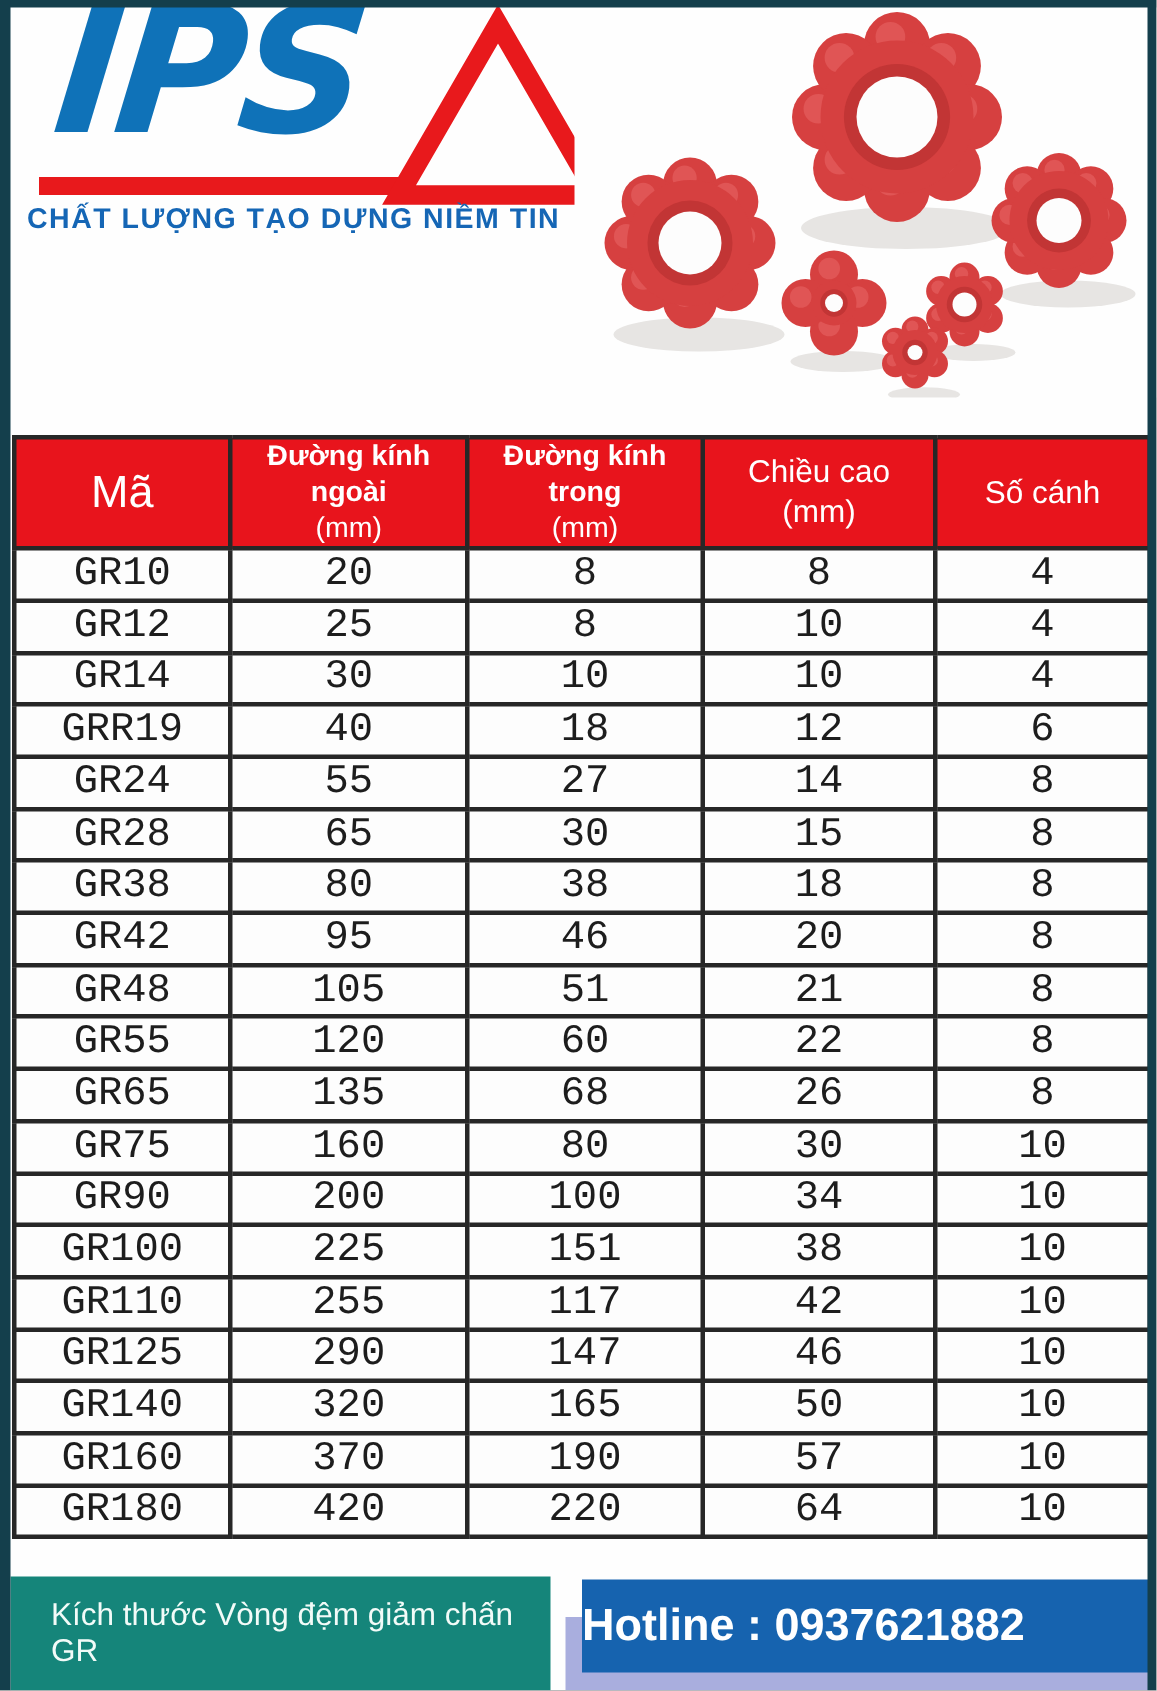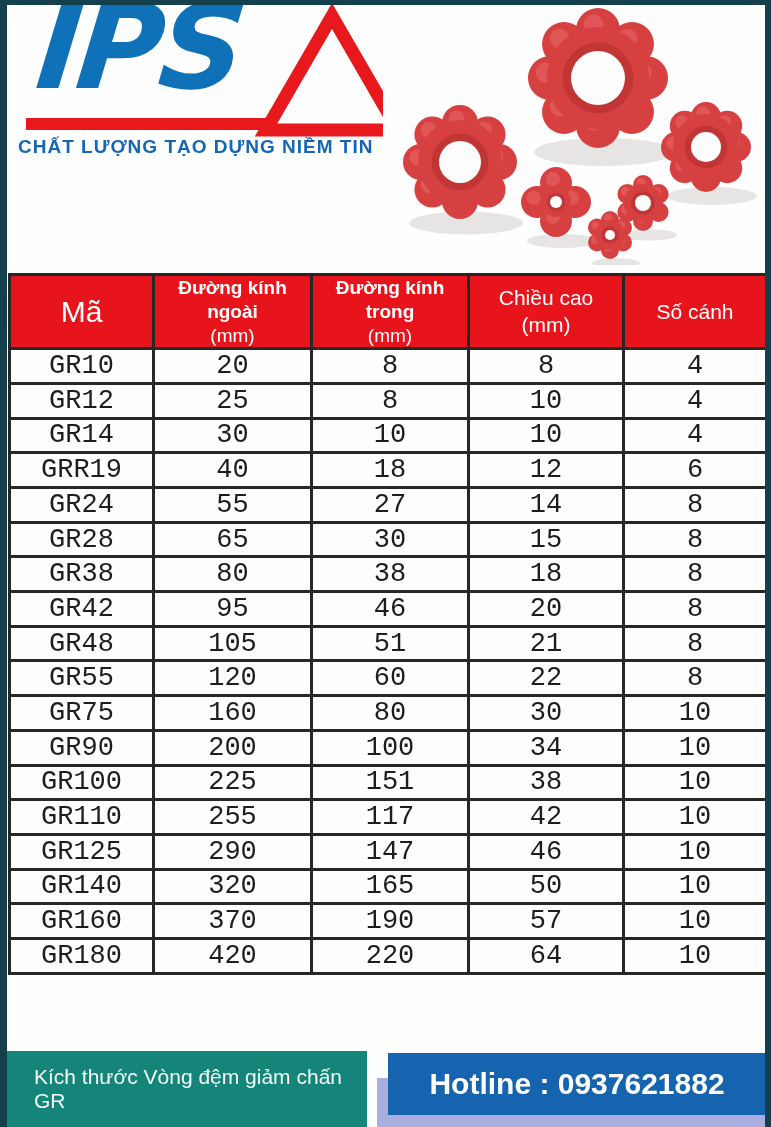--- a/index.html
+++ b/index.html
@@ -42,21 +42,21 @@
     position:absolute;left:8px;top:132px;width:384px;
     font-size:19px;font-weight:bold;letter-spacing:1px;
     color:var(--slogan-blue);white-space:nowrap;
   }
 
   
   .photo{position:absolute;left:383px;top:5px;width:388px;height:260px;background:#fefefe;}
 
   
   table.spec{
-    position:absolute;left:8px;top:273px;width:757px;
+    position:absolute;left:8px;top:290px;width:757px;
     border-collapse:collapse;table-layout:fixed;padding-left:32px;
   }
   table.spec col.c0{width:144px;}
   table.spec col.c1{width:158px;}
   table.spec col.c2{width:157px;}
   table.spec col.c3{width:155px;}
   table.spec col.c4{width:143px;}
   table.spec th,table.spec td{border:3px solid var(--line-dark);text-align:center;vertical-align:middle;}
   table.spec thead th{
     background:var(--header-red);color:#fff;height:52px;
@@ -76,21 +76,21 @@
   .caption-box{
     position:absolute;left:7px;top:1051px;width:360px;height:76px;
     background:var(--footer-teal);color:#f2fbf8;
     display:flex;align-items:center;padding-left:27px;
     font-size:21px;z-index:10;
   }
   .lavender{position:absolute;left:377px;top:1078px;width:390px;height:49px;background:var(--footer-lavender);z-index:5;}
   .hotline-box{
     position:absolute;left:388px;top:1053px;width:378px;height:62px;
     background:var(--footer-blue);color:#fff;
-    display:flex;align-items:center;justify-content:center;
+    display:flex;align-items:center;justify-content:flex-start;
     font-size:30px;font-weight:bold;z-index:10;
   }
 </style>
 </head>
 <body>
 
 <div class="page">
 
   <div class="logo">
     <div class="logo-ips">IPS</div>
@@ -315,20 +315,27 @@
           <td>8</td>
         </tr>
         <tr>
           <td>GR55</td>
           <td>120</td>
           <td>60</td>
           <td>22</td>
           <td>8</td>
         </tr>
         <tr>
+          <td>GR65</td>
+          <td>135</td>
+          <td>68</td>
+          <td>26</td>
+          <td>8</td>
+        </tr>
+        <tr>
           <td>GR75</td>
           <td>160</td>
           <td>80</td>
           <td>30</td>
           <td>10</td>
         </tr>
         <tr>
           <td>GR90</td>
           <td>200</td>
           <td>100</td>

